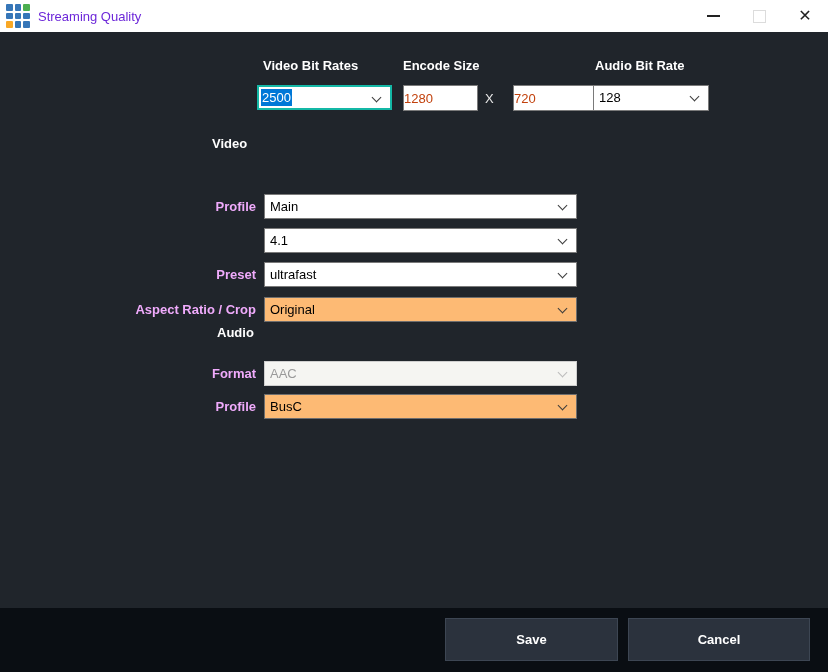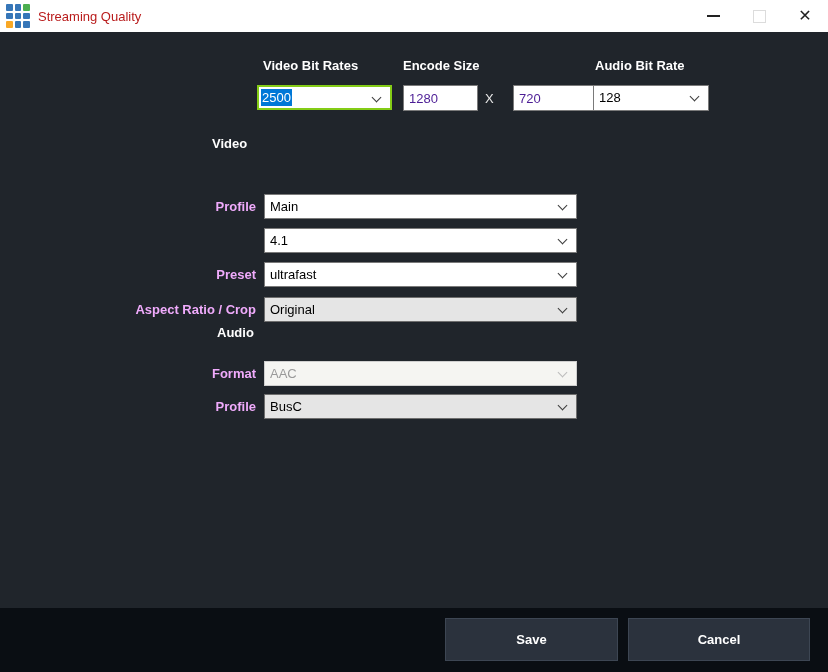--- a/index.html
+++ b/index.html
@@ -27,21 +27,21 @@
     grid-template-columns: repeat(3, 1fr);
     grid-template-rows: repeat(3, 1fr);
     gap: 2px;
   }
   .app-icon .cell { border-radius: 1px; }
   .cell.blue   { background: #3676b8; }
   .cell.green  { background: #4caf50; }
   .cell.orange { background: #f9a825; }
   .title-text {
     margin-left: 8px;
-    font-size: 13px; color: #b91c1c;
+    font-size: 13px; color: #6d28d9;
   }
   .win-controls {
     margin-left: auto;
     display: flex; height: 100%;
   }
   .win-btn {
     width: 46px; height: 100%;
     display: flex; align-items: center; justify-content: center;
   }
   .min-glyph { width: 13px; height: 1.5px; background: #222; }
@@ -79,43 +79,42 @@
     white-space: nowrap;
     overflow: hidden;
   }
   .combo .chev {
     position: absolute; right: 10px; top: 7px;
     width: 7px; height: 7px;
     border-right: 1.6px solid #3c3c3c;
     border-bottom: 1.6px solid #3c3c3c;
     transform: rotate(45deg);
   }
-  .combo.gray { background: #e5e5e5; border-color: #6e6e6e; }
+  .combo.gray { background: #fdba74; border-color: #6e6e6e; }
   .combo.disabled {
     background: #f5f5f2; border-color: #cfcfcf; color: #9a9a9a;
   }
   .combo.disabled .chev { border-color: #bcbcbc; }
   .combo.focused {
-    border: 2px solid #84cc16;
+    border: 2px solid #14b8a6;
     line-height: 21px;
     padding-left: 2px;
   }
   .sel-text {
     background: #0078d7; color: #ffffff;
     padding: 1px 1px;
   }
 
   .txt-input {
     position: absolute;
     height: 26px;
     background: #ffffff;
     border: 1px solid #7a7a7a;
     font-family: "Liberation Sans", sans-serif;
-    font-size: 13px; color: #4c1d95;
-    padding-left: 5px;
+    font-size: 13px; color: #c2410c;
     outline: none;
   }
   .x-sep {
     position: absolute;
     font-size: 13px; color: #e8e8e8;
   }
 
   
   .footer {
     position: absolute; left: 0; top: 608px;

